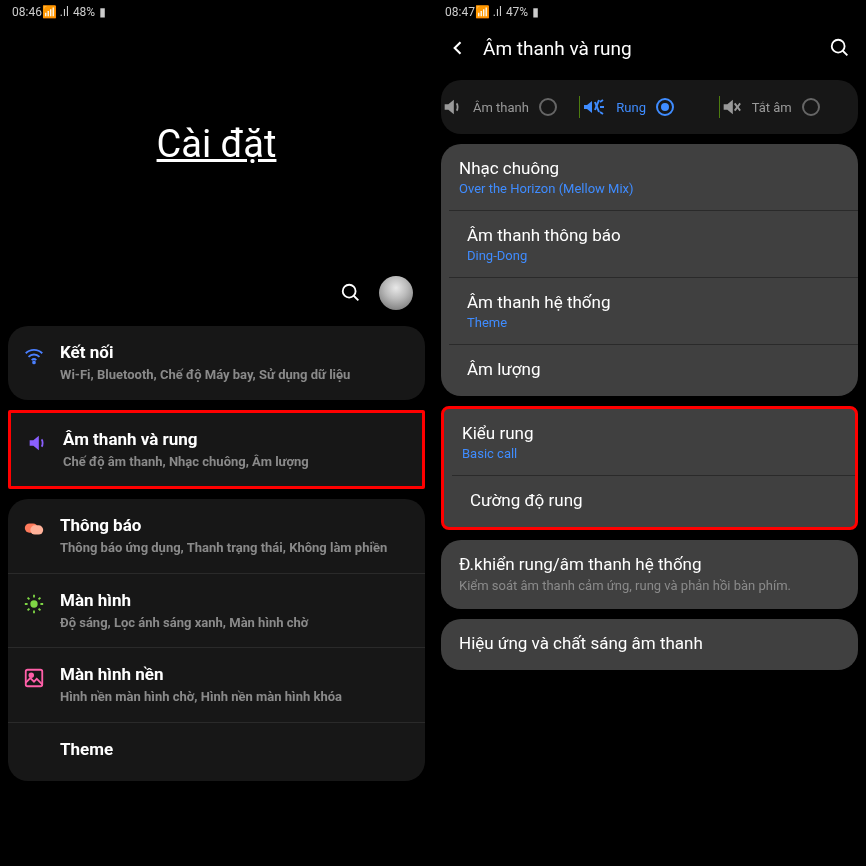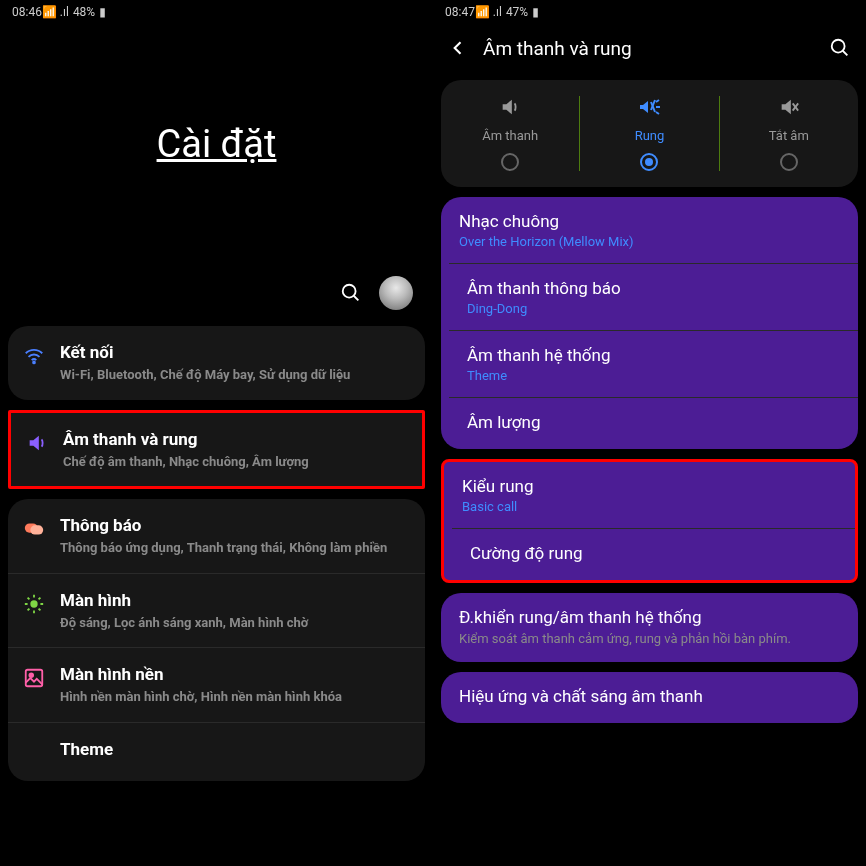--- a/index.html
+++ b/index.html
@@ -121,21 +121,21 @@
     .mode-card {
       margin: 8px;
       background: #171717;
       border-radius: 20px;
       display: flex;
       padding: 16px 0;
     }
     .mode {
       flex: 1;
       display: flex;
-      flex-direction: column;
+      flex-direction: row;
       align-items: center;
       gap: 10px;
     }
     .mode + .mode { border-left: 1px solid #4d7c0f; }
     .mode-icon { height: 22px; display:flex; align-items:center; }
     .mode-label { font-size: 13px; color: #999; }
     .mode-label.active { color: #3f8cff; }
     .radio {
       width: 18px;
       height: 18px;
@@ -148,21 +148,21 @@
     }
     .radio.selected::after {
       content: "";
       position: absolute;
       inset: 3px;
       background: #3f8cff;
       border-radius: 50%;
     }
     .section {
       margin: 10px 8px 0;
-      background: #4c1d95;
+      background: #404040;
       border-radius: 20px;
       overflow: hidden;
     }
     .row {
       padding: 14px 18px;
     }
     .row + .row { border-top: 1px solid #2a2a2a; margin-left: 8px; }
     .row-title {
       font-size: 17px;
       color: #fff;

